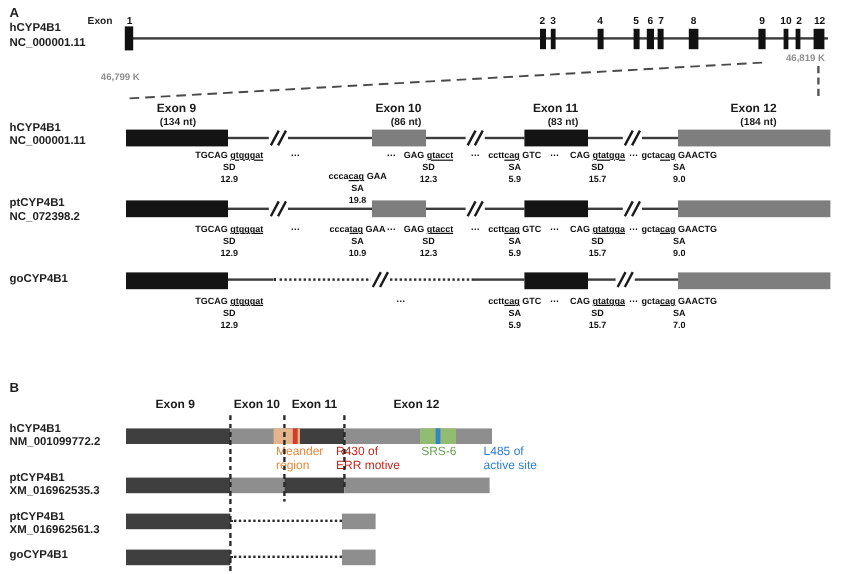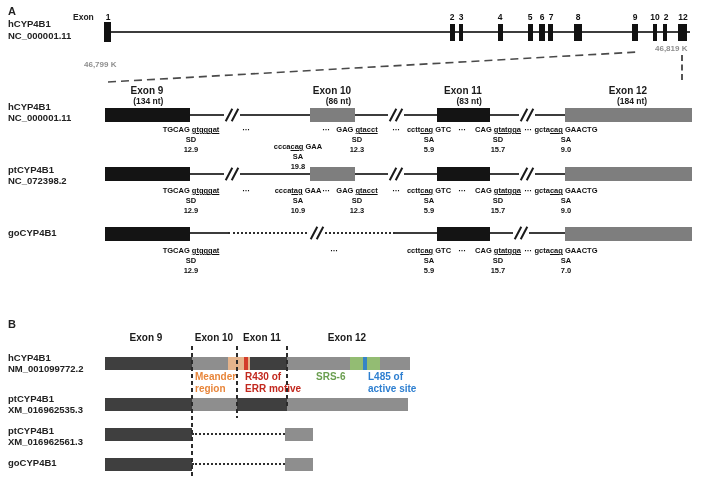--- a/index.html
+++ b/index.html
@@ -25,21 +25,21 @@
   .ell{position:absolute;transform:translateX(-50%);font-size:7.5px;font-weight:bold;color:#111;}
   .brk{position:absolute;width:16px;height:14px;background:#fff;display:flex;gap:4px;
        align-items:center;justify-content:center;}
   .brk i{display:block;width:2px;height:14px;background:#1a1a1a;transform:rotate(28deg);}
   .vdash-a{position:absolute;width:0;border-left:2px dashed #555;}
   .bbar-d{position:absolute;background:#3f3f3f;height:13px;}
   .bbar-l{position:absolute;background:#8e8e8e;height:13px;}
   .vdash-b{position:absolute;width:2px;
            background:repeating-linear-gradient(to bottom,#2b2b2b 0 4px,transparent 4px 7px);}
   .bhead{position:absolute;transform:translateX(-50%);font-size:10px;font-weight:bold;white-space:nowrap;}
-  .ann{position:absolute;font-size:10px;font-weight:bold;line-height:12px;white-space:nowrap;}
+  .ann{position:absolute;font-size:10px;font-weight:normal;line-height:12px;white-space:nowrap;margin-left:35px;}
   .ann-orange{color:#e8863b;}
   .ann-red{color:#c2281e;}
   .ann-green{color:#6a9e4f;}
   .ann-blue{color:#2e7fd0;}
   .ov-tan{position:absolute;background:#e5b48c;height:13px;}
   .ov-red{position:absolute;background:#d33b2a;height:13px;}
   .ov-green{position:absolute;background:#93bc73;height:13px;}
   .ov-blue{position:absolute;background:#3584c6;height:13px;}
 </style>
 </head>

